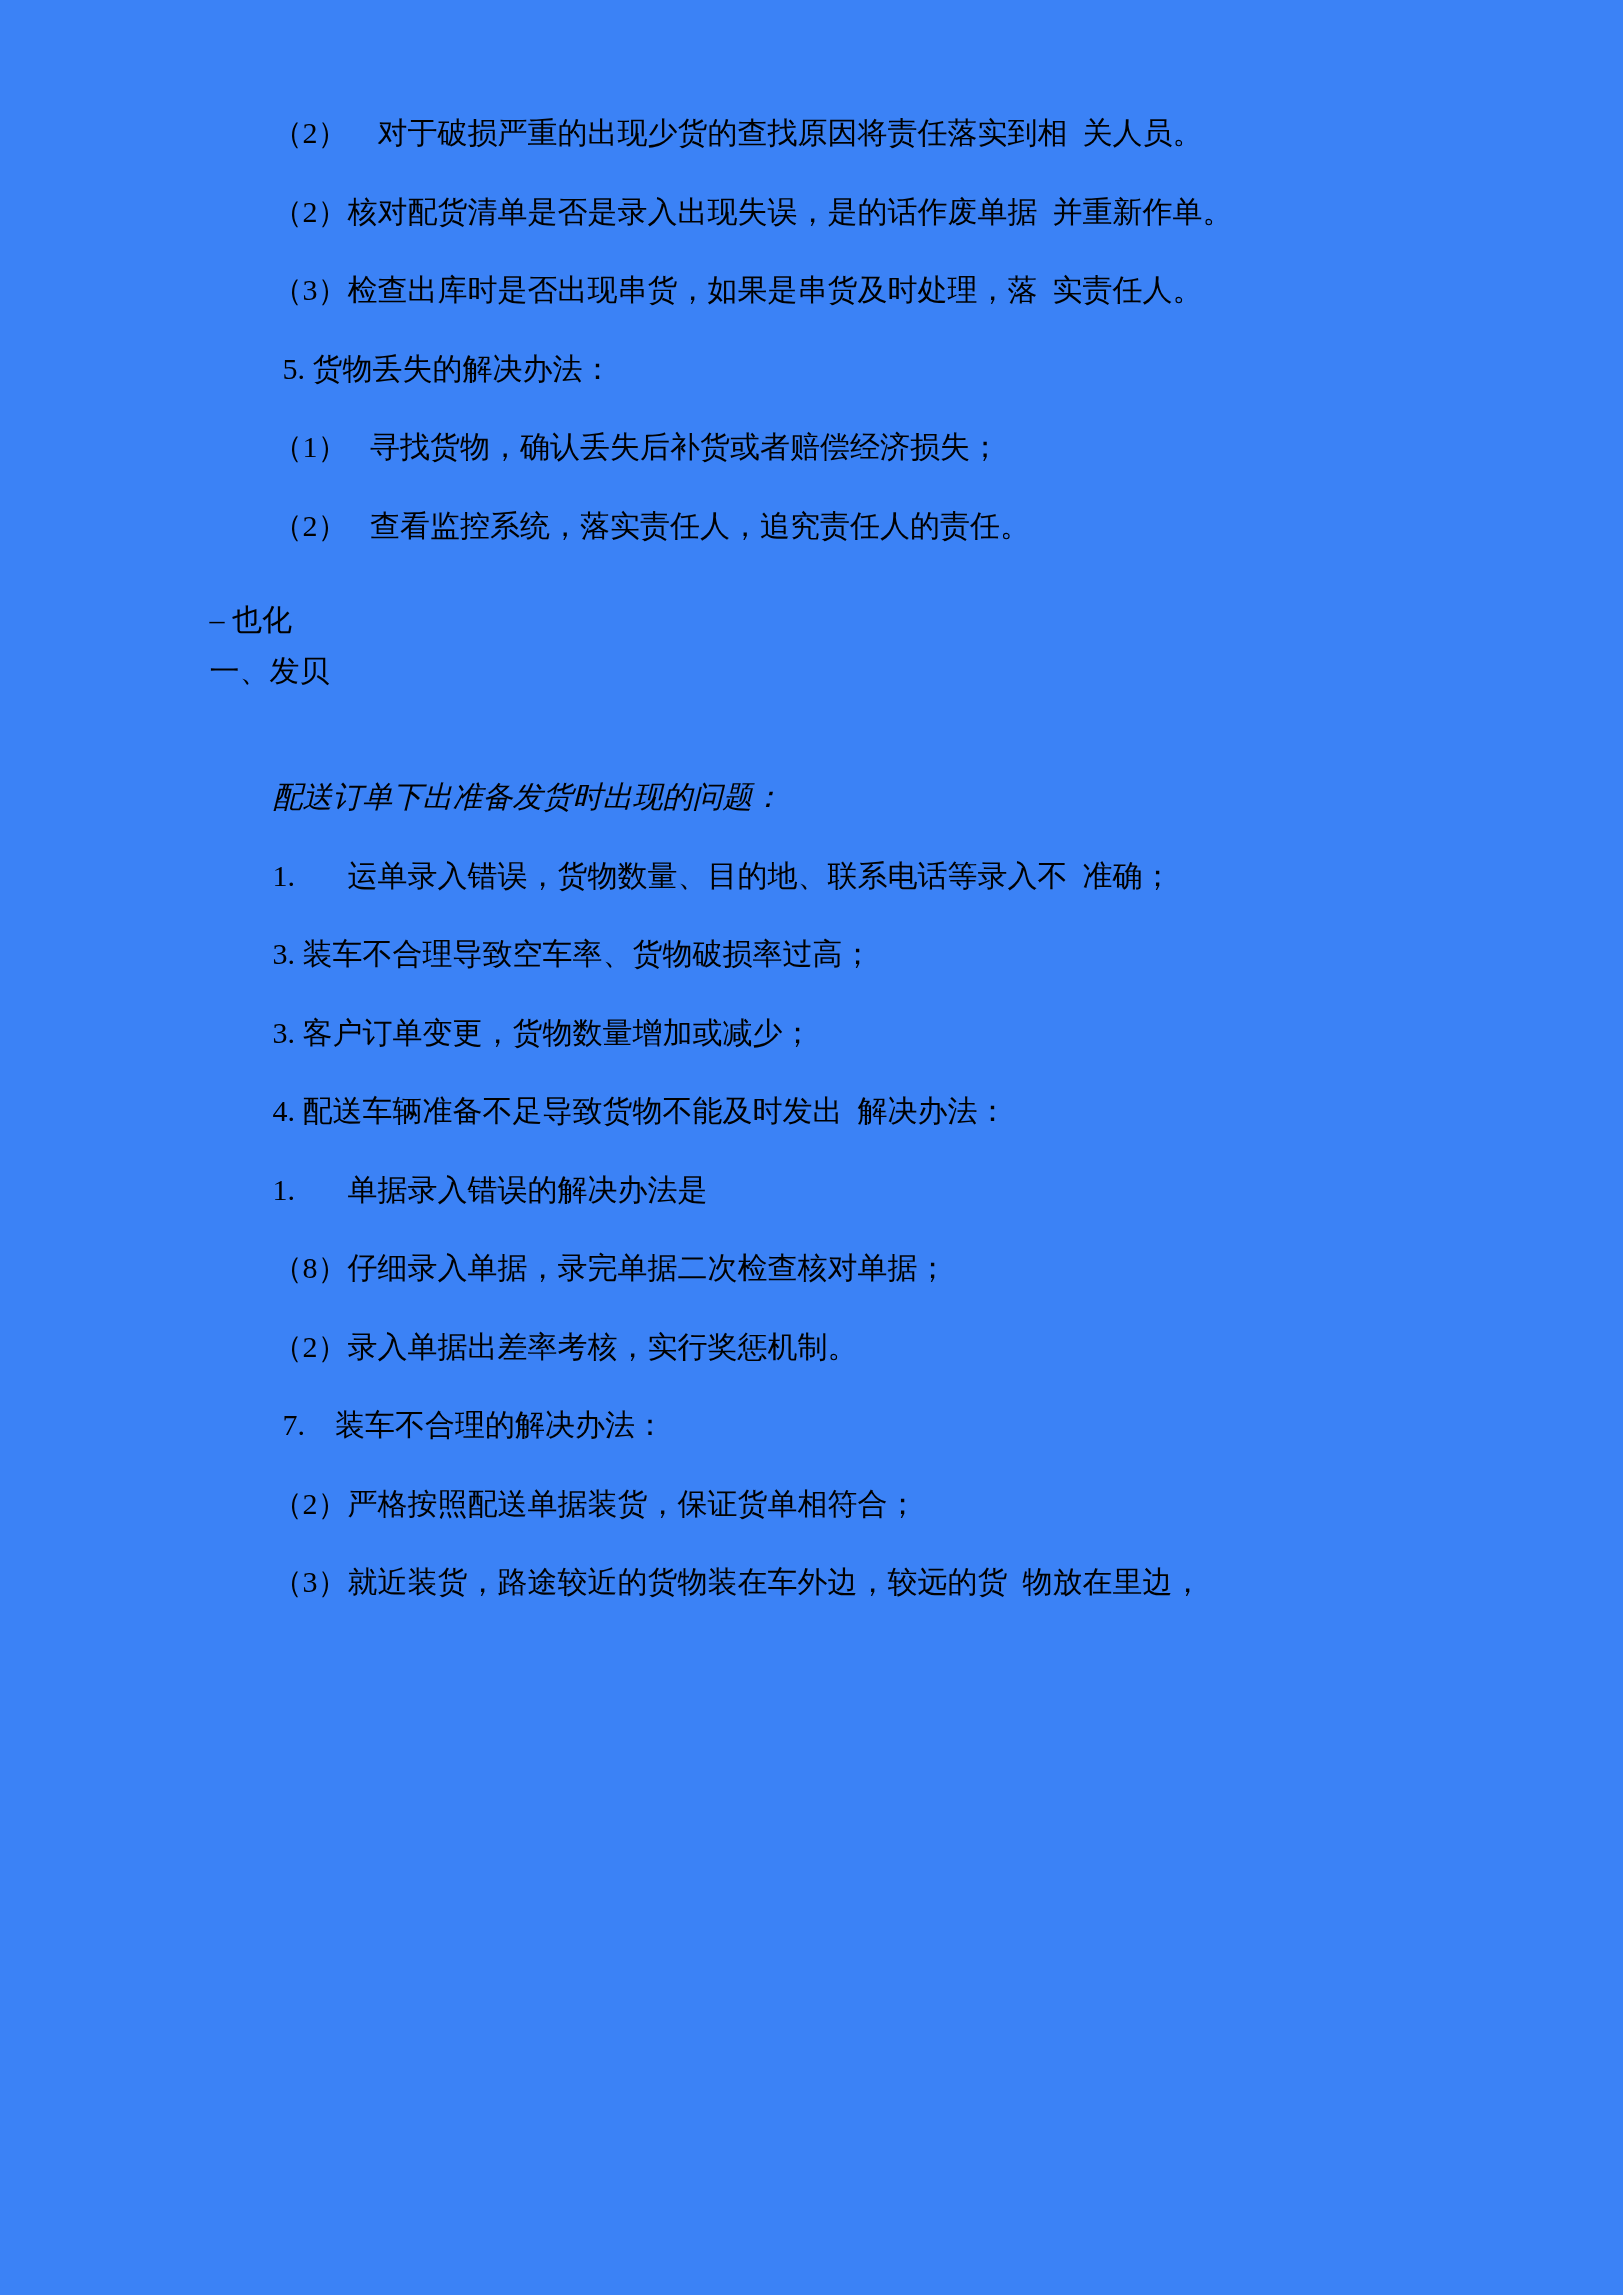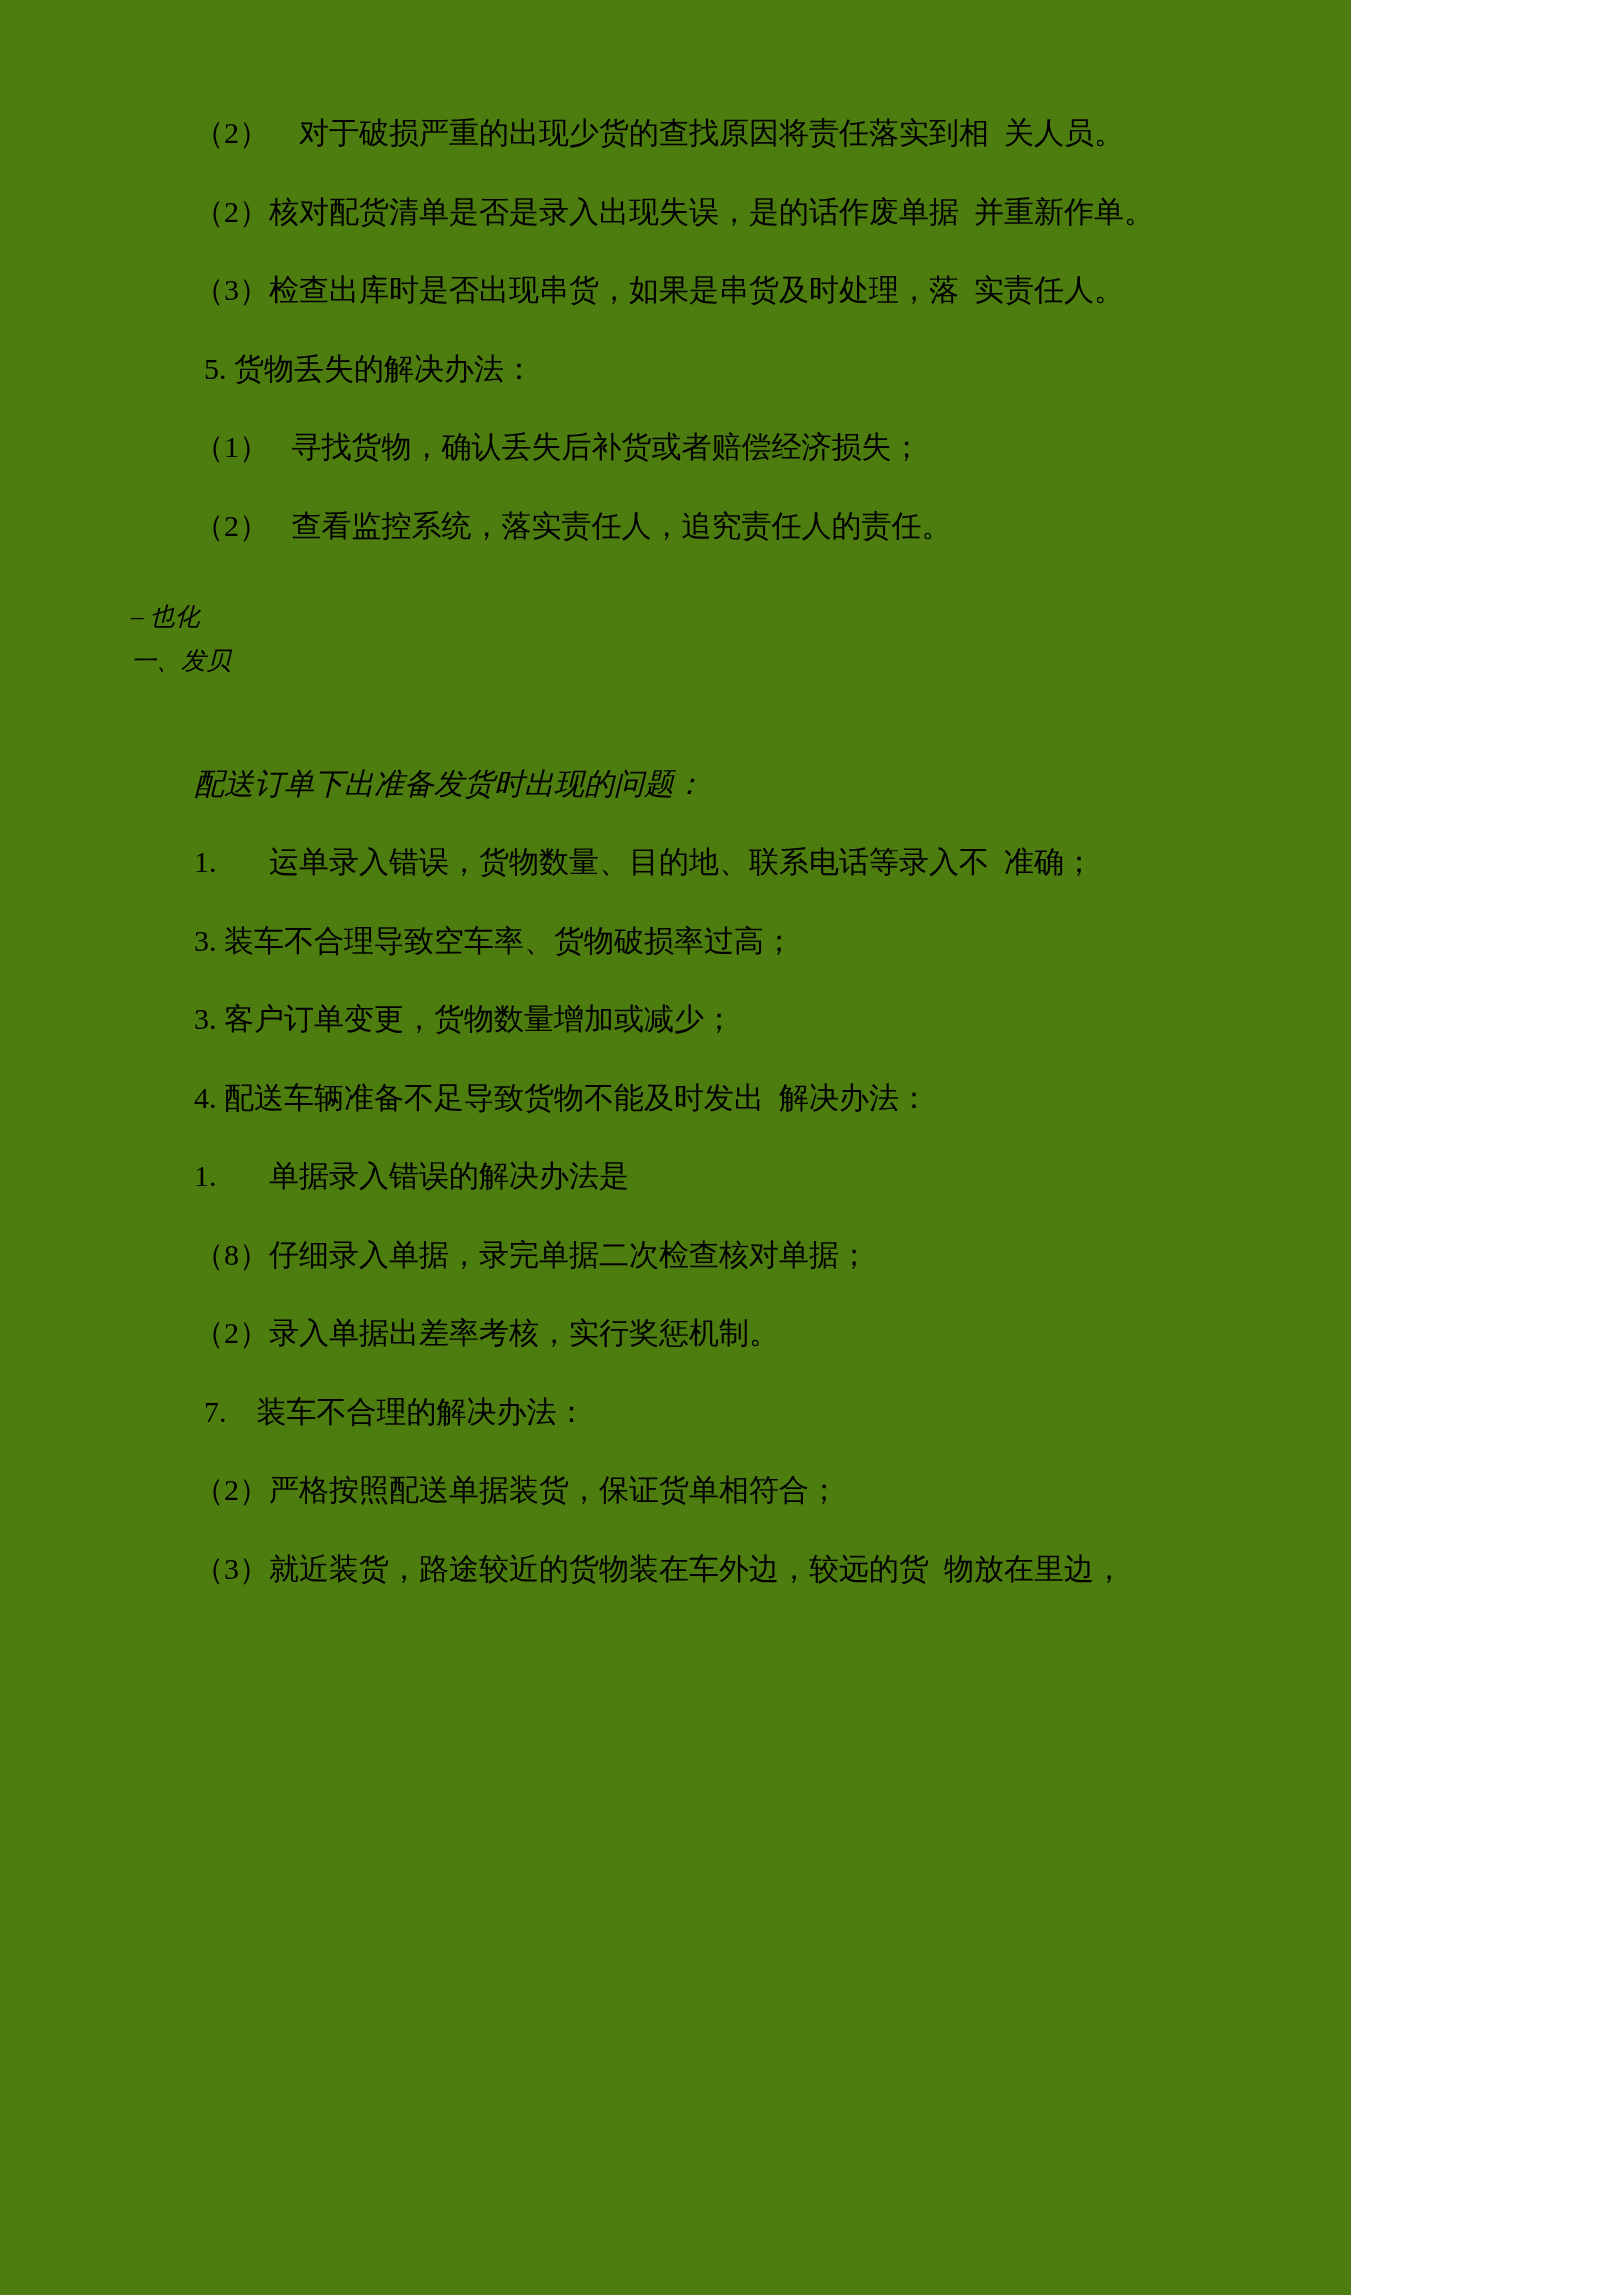--- a/index.html
+++ b/index.html
@@ -5,46 +5,45 @@
   html, body {
     margin: 0;
     padding: 0;
     background: #ffffff;
   }
   body {
     font-family: "Liberation Serif", "DejaVu Serif", serif;
     color: #000000;
   }
   .page {
-    width: 1351px;
+    width: 1623px;
     min-height: 2295px;
     box-sizing: border-box;
-    background: #4d7c0f;
+    background: #3b82f6;
     padding: 113px 131px 105px 131px;
     position: relative;
   }
   .doc-body {
     margin: 0 auto;
     width: 1204px;
   }
   .para {
     font-size: 30px;
     line-height: 1.35;
     margin: 0 0 38px 0;
     white-space: pre-wrap;
   }
   
   .indent-1 { padding-left: 63px; }
   .indent-2 { padding-left: 73px; }
   .section-head {
-    font-size: 25px;
+    font-size: 30px;
     line-height: 1.35;
     margin: 0 0 10.5px 0;
     padding-left: 0;
-    font-style: italic;
   }
   .gap-before { margin-top: 60px; font-style: italic; }
   .spacer-sm { height: 15.7px; }
 </style>
 </head>
 <body>
 
 <div class="page">
   <div class="doc-body">
 

